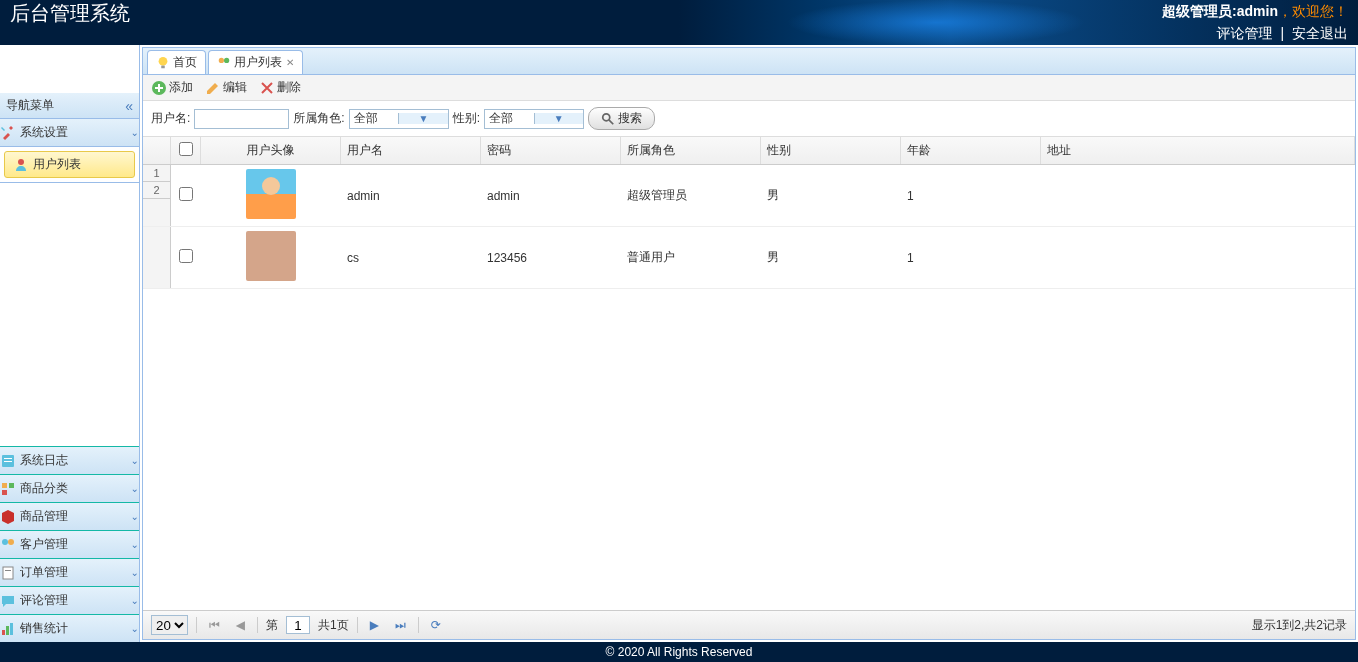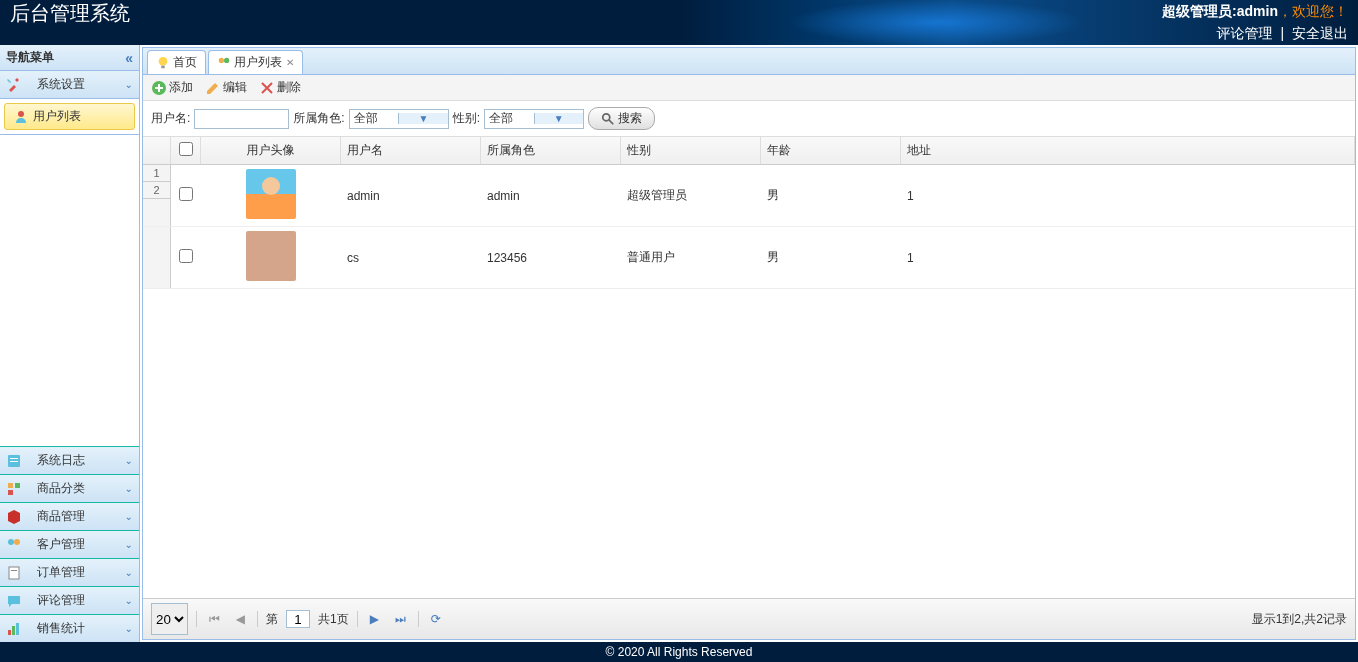--- a/index.html
+++ b/index.html
@@ -8,24 +8,24 @@
 .header::before { content: ''; position: absolute; right: 20%; top: 0; width: 300px; height: 45px; background: radial-gradient(ellipse at center, rgba(30,144,255,0.6) 0%, transparent 70%); }
 .header-title { font-size: 20px; font-weight: normal; }
 .header-right { text-align: right; font-size: 14px; line-height: 1.6; z-index: 1; }
 .header-right .welcome-admin { font-weight: bold; }
 .header-right .welcome-text { color: #ff8c00; }
 .header-right a { color: #fff; text-decoration: none; cursor: pointer; }
 .header-right .sep { margin: 0 4px; }
 
 .main { display: flex; height: 597px; }
 .sidebar { width: 140px; background: #fff; border-right: 1px solid #99bce8; display: flex; flex-direction: column; }
-.sidebar-header { background: linear-gradient(#e4f1fb, #cde3f5); border-bottom: 1px solid #99bce8; padding: 4px 6px; font-weight: bold; display: flex; justify-content: space-between; align-items: center; }
+.sidebar-header { background: linear-gradient(#e4f1fb, #cde3f5); border-bottom: 1px solid #99bce8; padding: 4px 6px; font-weight: normal; display: flex; justify-content: space-between; align-items: center; margin-top: 48px; }
 .collapse-btn { color: #4a7dbd; cursor: pointer; font-size: 14px; }
 .accordion-item { border-bottom: 1px solid #99bce8; }
-.accordion-header { background: linear-gradient(#e4f1fb, #cde3f5); padding: 5px 6px; display: flex; align-items: center; justify-content: space-between; cursor: pointer; gap: 11px; }
+.accordion-header { background: linear-gradient(#e4f1fb, #cde3f5); padding: 5px 0; display: flex; align-items: center; justify-content: space-between; cursor: pointer; }
 .accordion-header.active { background: linear-gradient(#fff7d0, #ffe98a); }
 .accordion-header .icon { width: 16px; height: 16px; margin-right: 4px; display: inline-block; }
 .accordion-header .title { flex: 1; }
 .accordion-header .chevron { color: #4a7dbd; font-size: 10px; }
 .accordion-body { background: #fff; padding: 4px; }
 .submenu-item { background: linear-gradient(#fff7d0, #ffe98a); border: 1px solid #e8c94a; border-radius: 3px; padding: 4px 8px; display: flex; align-items: center; cursor: pointer; }
 .submenu-item .icon { width: 16px; height: 16px; margin-right: 4px; }
 .sidebar-spacer { flex: 1; }
 .accordion-bottom .accordion-item { border-top: 1px solid #14b8a6; border-bottom: none; }
 
@@ -66,21 +66,21 @@
 .col-role { width: 140px; }
 .col-gender { width: 140px; }
 .col-age { width: 140px; }
 .col-address { flex: 1; }
 .avatar-img { width: 50px; height: 50px; display: inline-block; }
 .avatar1 { background: linear-gradient(#67c7eb 50%, #ff9e4a 50%); border-radius: 2px; position: relative; }
 .avatar1::after { content:''; position:absolute; top:8px; left:50%; transform:translateX(-50%); width:18px; height:18px; background:#f4c89a; border-radius:50%; }
 .avatar2 { background: #d4a58a; border-radius: 2px; }
 
 .grid-footer { background: linear-gradient(#f9f9f9, #e8e8e8); border-top: 1px solid #ccc; padding: 4px 8px; display: flex; align-items: center; gap: 8px; }
-.grid-footer select { border: 1px solid #a4bed4; height: 32px; }
+.grid-footer select { border: 1px solid #a4bed4; height: 20px; }
 .grid-footer .pg-btn { color: #999; cursor: pointer; padding: 0 4px; font-size: 12px; }
 .grid-footer .pg-btn.active { color: #4a7dbd; }
 .grid-footer .pg-sep { border-left: 1px solid #ccc; height: 16px; }
 .grid-footer input { width: 24px; border: 1px solid #a4bed4; text-align: center; height: 18px; }
 .grid-footer .info { margin-left: auto; }
 
 .footer { background: #001d3d; color: #fff; text-align: center; padding: 3px; font-size: 12px; height: 20px; }
 
 input[type="checkbox"] { width: 14px; height: 14px; cursor: pointer; }
 
@@ -269,20 +269,21 @@
         <span>搜索</span>
       </div>
     </div>
 
     <div class="grid">
       <div class="grid-header">
         <div class="cell" style="width:28px"></div>
         <div class="cell col-check"><input type="checkbox" style=""></div>
         <div class="cell col-avatar">用户头像</div>
         <div class="cell col-username">用户名</div>
+        <div class="cell col-password">密码</div>
         <div class="cell col-role">所属角色</div>
         <div class="cell col-gender">性别</div>
         <div class="cell col-age">年龄</div>
         <div class="cell col-address">地址</div>
       </div>
       <div class="grid-body">
         <div class="grid-row">
           <div class="rownum-col">
             <div class="rn">1</div>
             <div class="rn">2</div>

